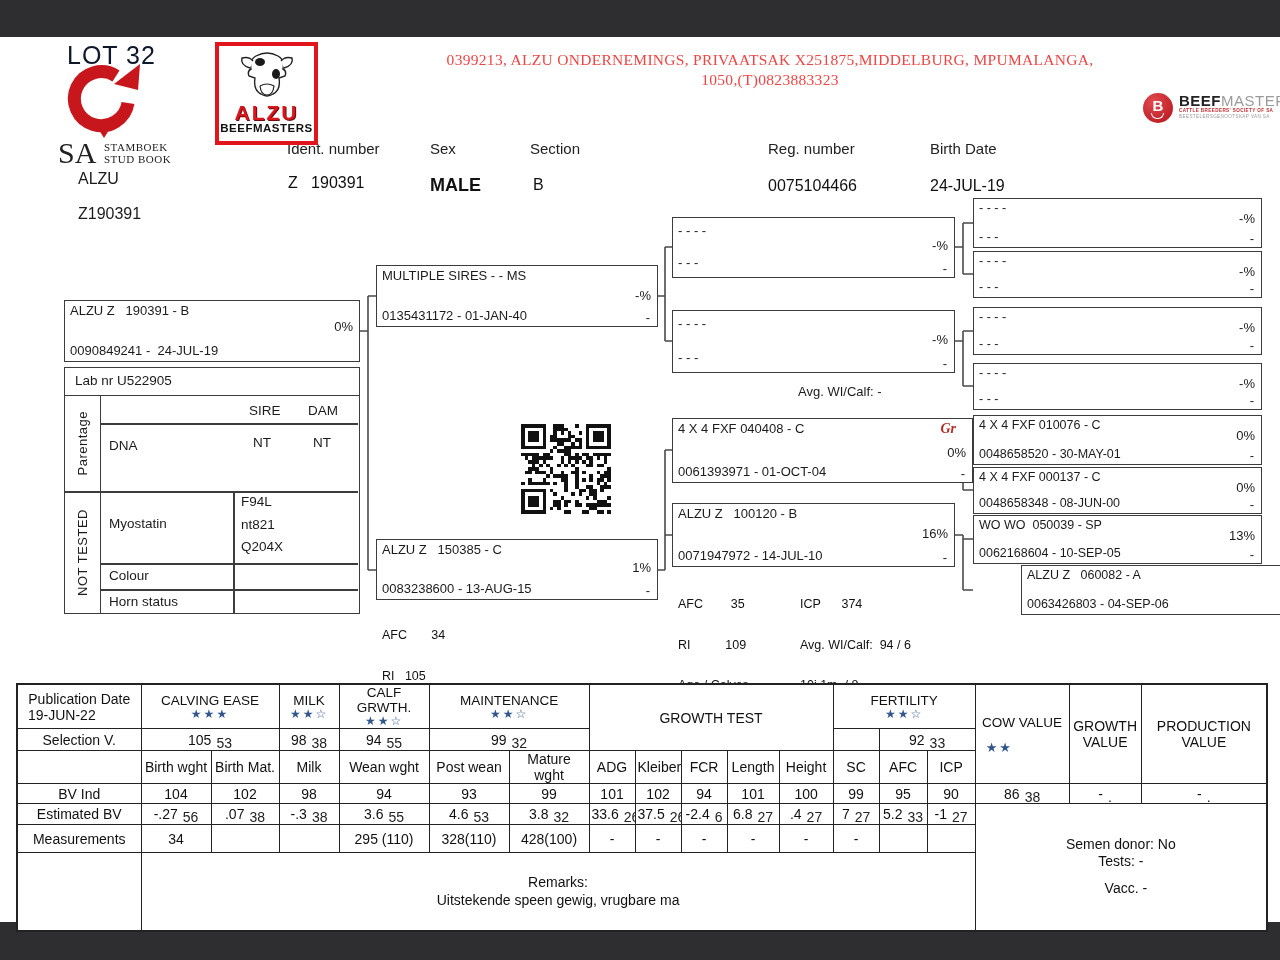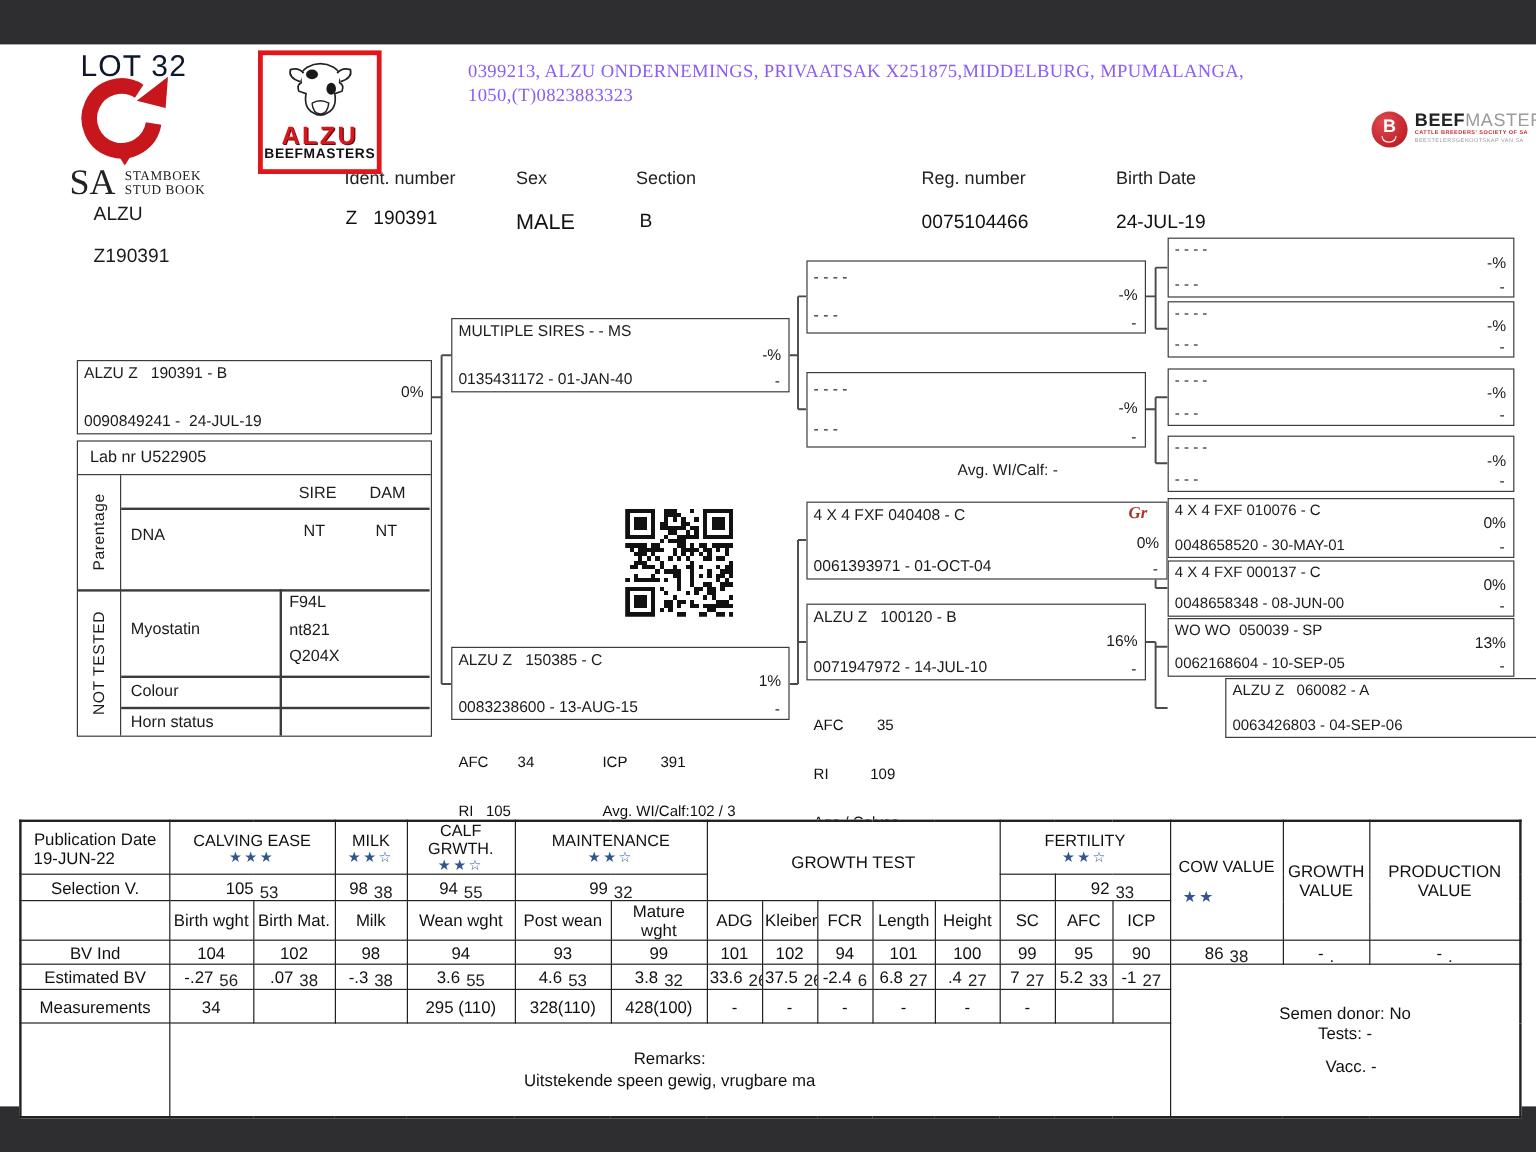--- a/index.html
+++ b/index.html
@@ -4,21 +4,21 @@
 <style>
   html,body{margin:0;padding:0;background:#fff;}
   #page{position:relative;width:1280px;height:960px;background:#ffffff;overflow:hidden;
         font-family:"Liberation Sans", sans-serif;color:#1b1b1b;}
   .abs{position:absolute;}
   .bar{position:absolute;left:0;width:1280px;background:#2e2e30;}
   .serif{font-family:"Liberation Serif", serif;}
 
   
   .lot{left:67px;top:41px;font-size:25px;letter-spacing:1px;color:#0f172a;}
-  .addr{left:390px;top:50px;width:760px;font-size:15.5px;line-height:20px;letter-spacing:.3px;color:#8b5cf6;}
+  .addr{left:390px;top:50px;width:760px;text-align:center;font-size:15.5px;line-height:20px;letter-spacing:.3px;color:#ef4444;}
   .fieldlab{font-size:15px;color:#222;}
   .fieldval{font-size:16px;color:#111;white-space:pre;}
 
   
   .sa-sym{left:58px;top:60px;}
   .sa-text{left:58px;top:136px;font-size:30px;color:#222;}
   .sa-small{left:104px;top:141px;font-size:11px;line-height:12px;letter-spacing:.5px;color:#222;}
 
   
   .alzu-box{left:215px;top:42px;width:103px;height:103px;border:4px solid #e1161c;background:#fff;
@@ -143,21 +143,21 @@
     </div>
   </div>
 
   <div class="abs fieldlab" style="left:287px;top:140px;">Ident. number</div>
   <div class="abs fieldlab" style="left:430px;top:140px;">Sex</div>
   <div class="abs fieldlab" style="left:530px;top:140px;">Section</div>
   <div class="abs fieldlab" style="left:768px;top:140px;">Reg. number</div>
   <div class="abs fieldlab" style="left:930px;top:140px;">Birth Date</div>
 
   <div class="abs fieldval" style="left:288px;top:174px;">Z   190391</div>
-  <div class="abs fieldval" style="left:430px;top:175px;font-size:18px;">MALE</div>
+  <div class="abs fieldval" style="left:430px;top:175px;font-size:18px;font-weight:bold;">MALE</div>
   <div class="abs fieldval" style="left:533px;top:176px;">B</div>
   <div class="abs fieldval" style="left:768px;top:177px;">0075104466</div>
   <div class="abs fieldval" style="left:930px;top:177px;">24-JUL-19</div>
 
   <div class="abs" style="left:78px;top:170px;font-size:16px;">ALZU</div>
   <div class="abs" style="left:78px;top:205px;font-size:16px;">Z190391</div>
 
   <svg id="connectors" width="1280" height="960">
     <g stroke="#4a4a4a" stroke-width="1.6" fill="none">
       <path d="M360 331 H368 M368 296 V570 M368 296 H376 M368 570 H376"></path>
@@ -186,25 +186,20 @@
   <div class="pbox" style="left:376px;top:539px;width:282px;height:61px;">
     <span class="nm">ALZU Z   150385 - C</span>
     <span class="pct" style="top:20px;">1%</span>
     <span class="rg">0083238600 - 13-AUG-15</span>
     <span class="dsh">-</span>
   </div>
   <div class="stats" style="left:382px;top:602px;">
     <div>AFC       34</div>
     <div>RI   105</div>
     <div>Age / Calves</div>
-  </div>
-  <div class="stats" style="left:502px;top:602px;">
-    <div>ICP        391</div>
-    <div>Avg. WI/Calf:102 / 3</div>
-    <div>6j.0m. / 4</div>
   </div>
 
   <div class="abs" id="qrwrap">
     <svg id="qr" width="90" height="90" viewBox="0 0 25 25" shape-rendering="crispEdges">
         <rect x="0" y="0" width="25" height="25" fill="#fff"></rect>
         <rect x="9" y="0" width="1" height="1" fill="#111"></rect>
         <rect x="10" y="0" width="1" height="1" fill="#111"></rect>
         <rect x="11" y="0" width="1" height="1" fill="#111"></rect>
         <rect x="15" y="0" width="1" height="1" fill="#111"></rect>
         <rect x="9" y="1" width="1" height="1" fill="#111"></rect>
@@ -437,20 +432,25 @@
     <span class="nm">ALZU Z   100120 - B</span>
     <span class="pct" style="top:22px;">16%</span>
     <span class="rg">0071947972 - 14-JUL-10</span>
     <span class="dsh">-</span>
   </div>
   <div class="stats" style="left:678px;top:571px;">
     <div>AFC        35</div>
     <div>RI          109</div>
     <div>Age / Calves</div>
   </div>
+  <div class="stats" style="left:800px;top:571px;">
+    <div>ICP      374</div>
+    <div>Avg. WI/Calf:  94 / 6</div>
+    <div>10j.1m. / 8</div>
+  </div>
 
   <div class="pbox sm" style="left:973px;top:198px;width:289px;height:50px;">
     <span class="nm">- - - -</span>
     <span class="pct">-%</span>
     <span class="rg">- - -</span>
     <span class="dsh">-</span>
   </div>
   <div class="pbox sm" style="left:973px;top:251px;width:289px;height:47px;">
     <span class="nm">- - - -</span>
     <span class="pct">-%</span>

